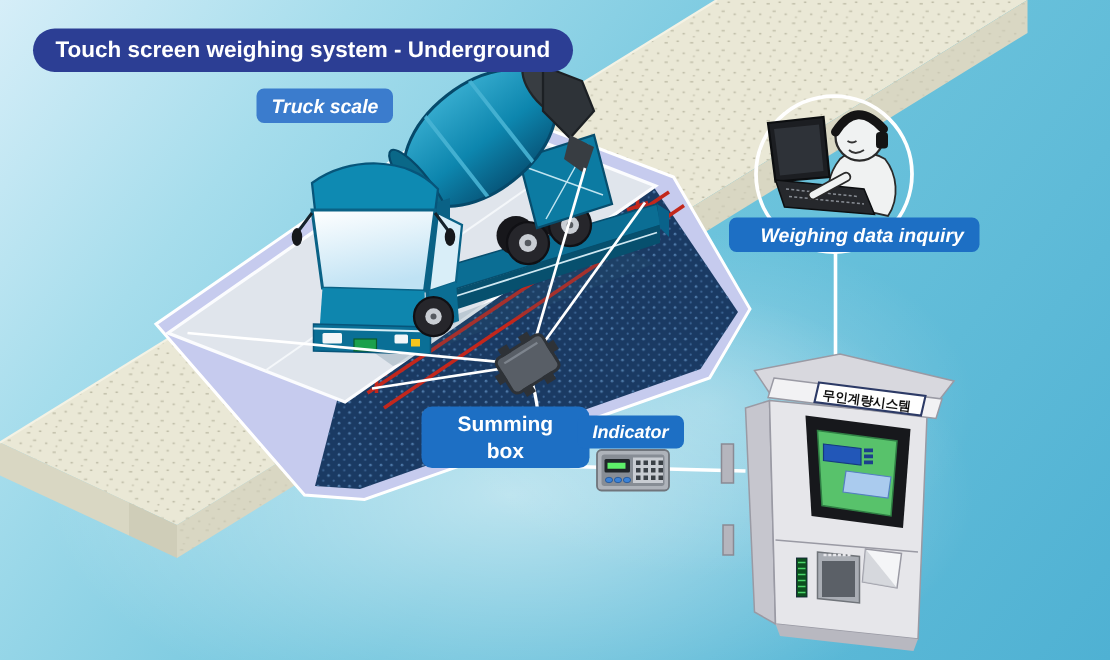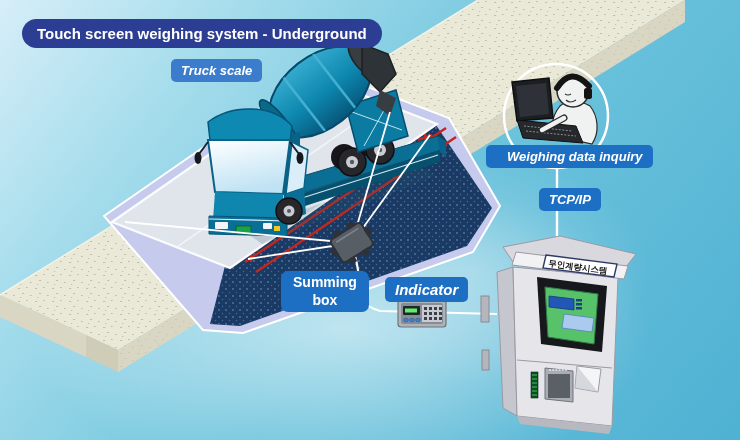--- a/index.html
+++ b/index.html
@@ -7,24 +7,24 @@
     position:relative;width:740px;height:440px;overflow:hidden;
     background:linear-gradient(128deg,#d6eef8 0%,#a6ddec 22%,#6cc3dc 55%,#4fb1d3 100%);
     font-family:"Liberation Sans",sans-serif;
   }
   .stage svg{position:absolute;left:0;top:0;}
   .lbl{position:absolute;color:#fff;font-weight:bold;white-space:nowrap;
        font-family:"Liberation Sans",sans-serif;}
   .pill{background:var(--title-bg,#2c3e94);border-radius:15px;padding:6px 15px;font-size:15px;}
   .tag{background:var(--label-bg,#1d6fc4);border-radius:5px;padding:4px 10px;font-size:13px;font-style:italic;}
   #truck-scale-label{background:var(--truck-scale-bg,#3b7ccd);}
-  #summing-box-label{background:var(--label-bg,#1d6fc4);border-radius:7px;padding:3px 12px;
+  #summing-box-label{background:var(--label-bg,#1d6fc4);border-radius:7px;padding:3px 24px;
        font-size:14px;text-align:center;line-height:1.25;}
   #summing-box-label span{display:block;}
-  #indicator-label{font-size:15px;}
+  #indicator-label{font-size:12px;}
 </style>
 </head>
 <body>
 
 <div class="stage">
 
 <svg width="740" height="440" viewBox="0 0 740 440">
   <defs>
     <pattern id="speck" width="17" height="13" patternUnits="userSpaceOnUse">
       <rect x="1" y="2" width="2.2" height="1" fill="#c2c0ab"></rect>
@@ -242,21 +242,20 @@
     </g>
   </g>
 </svg>
 
 <div class="lbl pill" id="title-label" style="left:22px;top:19px;">Touch screen weighing system - Underground</div>
 
 <div class="lbl tag" id="truck-scale-label" style="left:171px;top:59px;">Truck scale</div>
 
 <div class="lbl tag" id="weighing-data-inquiry-label" style="left:486px;top:145px;padding-left:21px;">Weighing data inquiry</div>
 
-<div class="lbl tag" id="tcpip-label" style="left:539px;top:188px;">TCP/IP</div>
 
 <div class="lbl" id="summing-box-label" style="left:281px;top:271px;">
   <span>Summing</span>
   <span>box</span>
 </div>
 
 <div class="lbl tag" id="indicator-label" style="left:385px;top:277px;">Indicator</div>
 
 </div>
 

